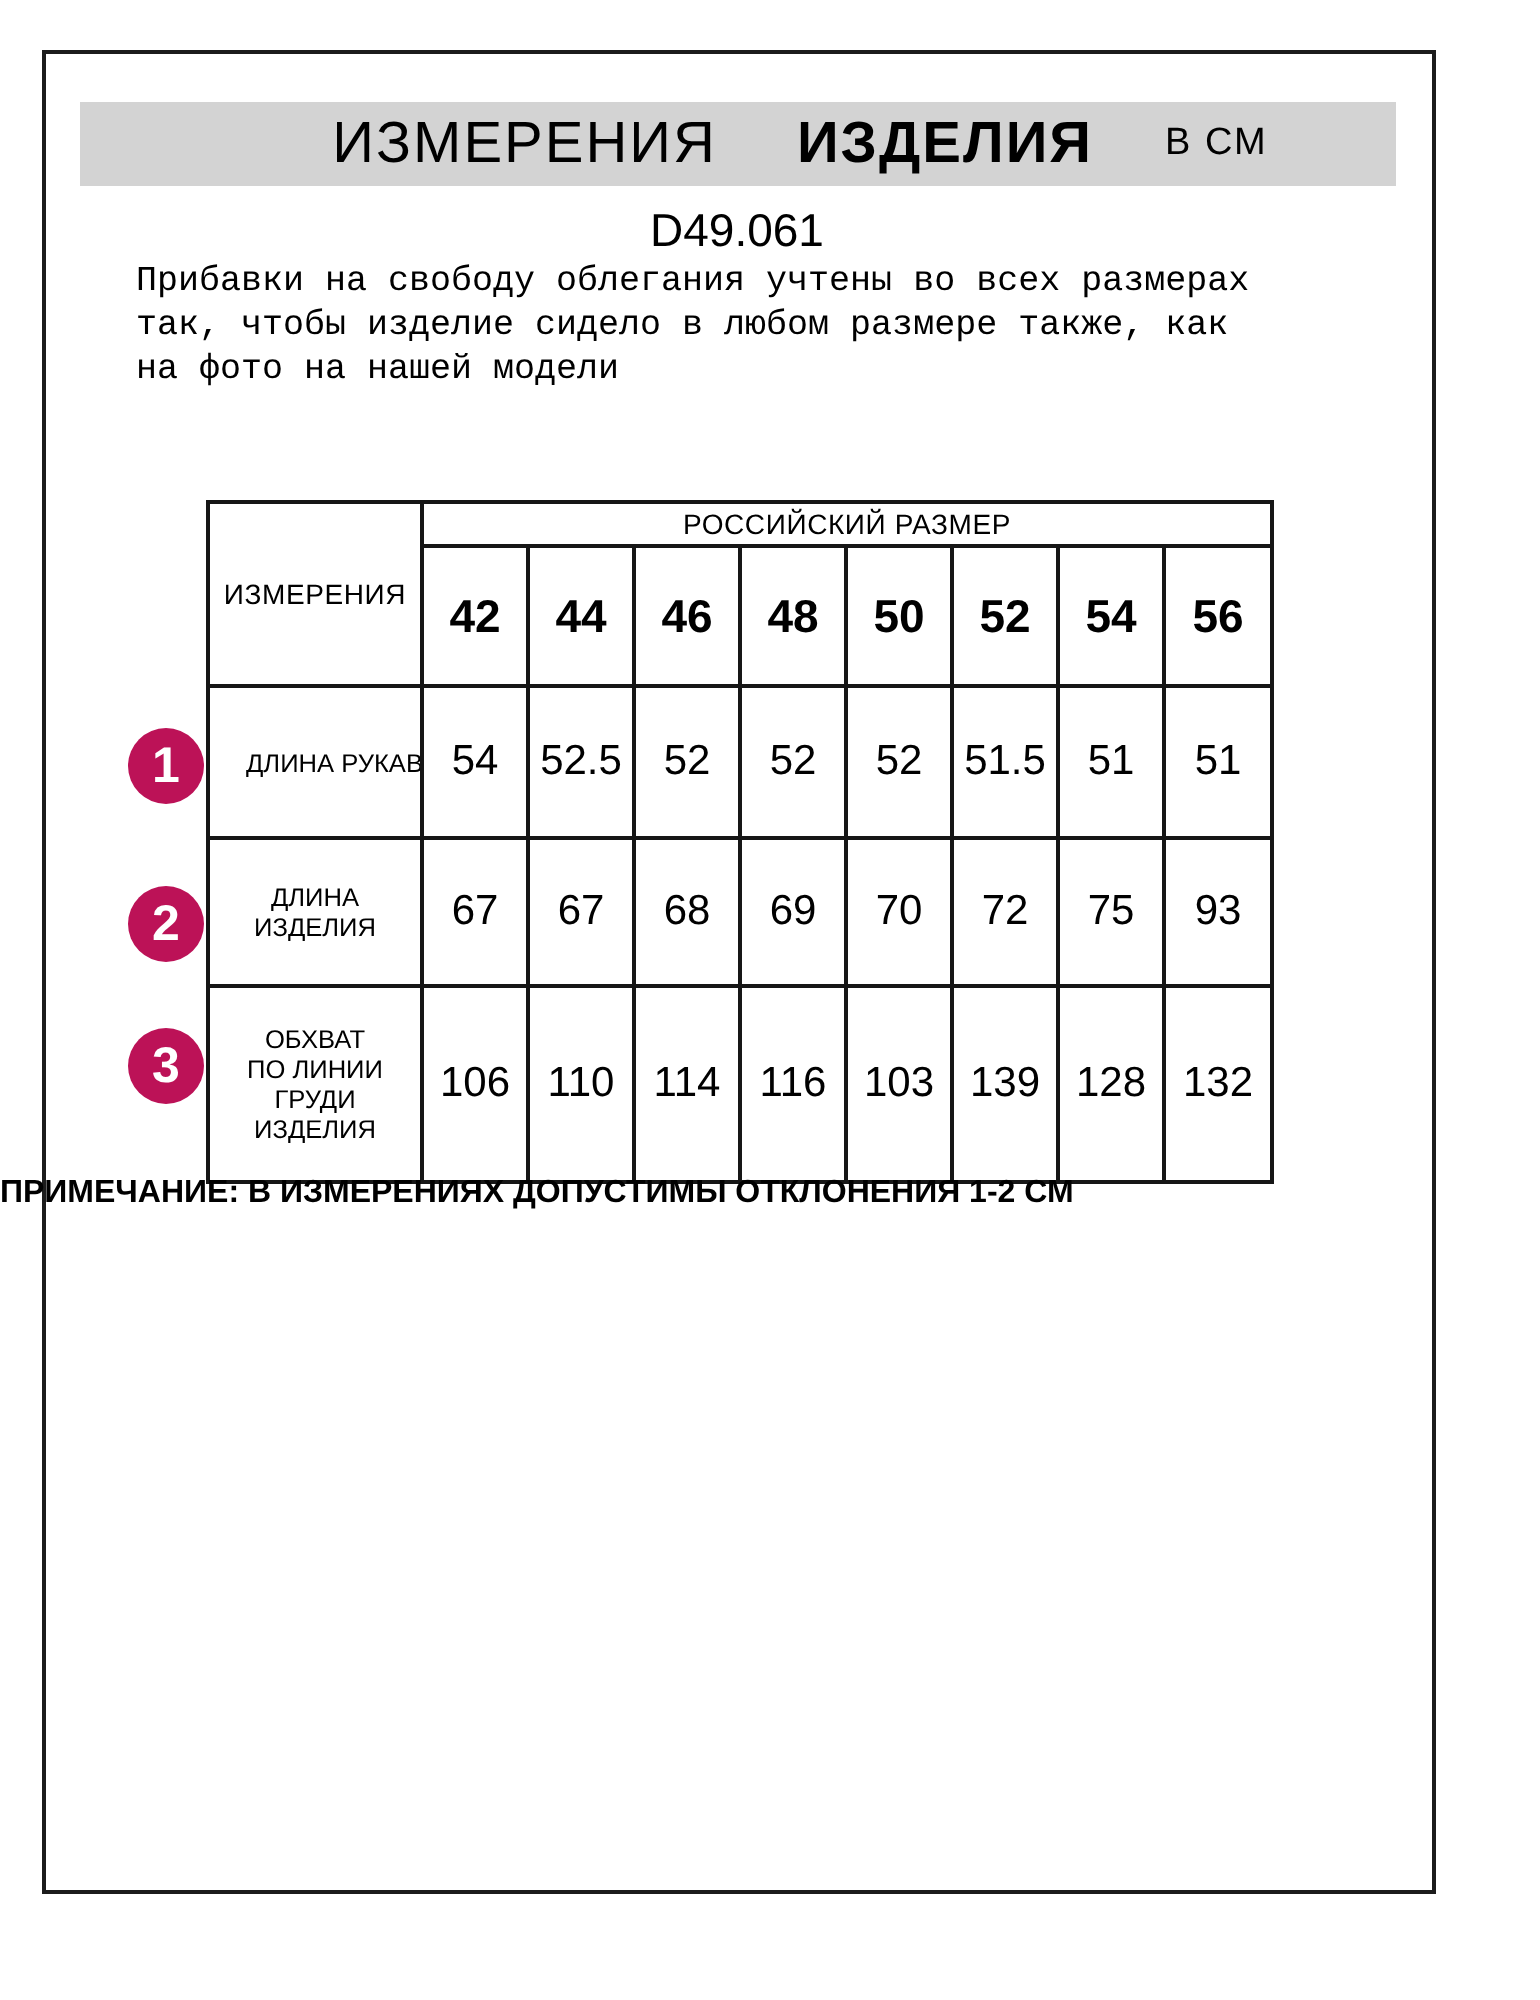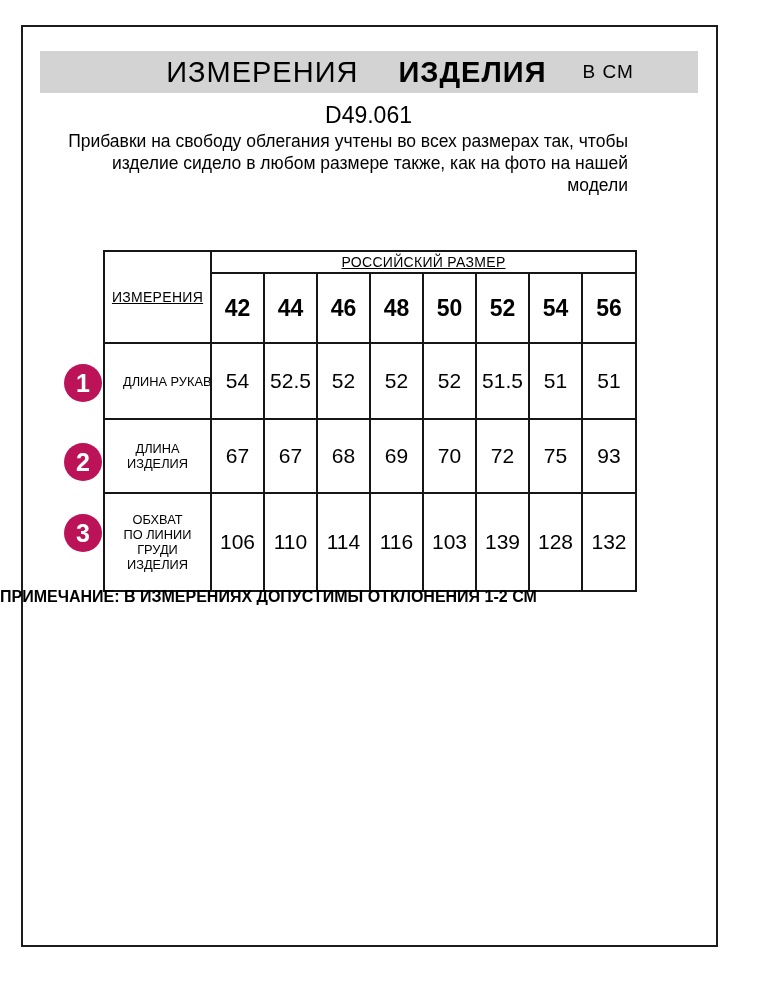--- a/index.html
+++ b/index.html
@@ -40,38 +40,39 @@
     left: 0; top: 102px;
     width: 690px;
     text-align: center;
     font-size: 23px;
     padding-left: 47px;
   }
   .description {
     position: absolute;
     left: 68px; top: 130px;
     width: 560px;
-    text-align: right;
+    text-align: left;
     font-size: 17.5px;
     line-height: 22px;
+    font-family: Liberation Mono, monospace;
   }
   table.size-table {
     position: absolute;
     left: 103px; top: 250px;
     width: 532px;
     border-collapse: collapse;
     table-layout: fixed;
   }
   .size-table td {
     border: 2px solid #161616;
     text-align: center;
     vertical-align: middle;
     overflow: hidden;
   }
-  .size-table .group-header-row td { height: 22px; font-size: 14px; letter-spacing: 0.3px; text-decoration: underline; }
+  .size-table .group-header-row td { height: 22px; font-size: 14px; letter-spacing: 0.3px; }
   .size-table .sizes-row td { height: 70px; font-size: 23px; font-weight: bold; border-radius: 18px; }
   .size-table .measure-head { font-size: 14.5px; font-weight: normal; }
   .size-table .row-label { font-size: 12.8px; padding: 18px; line-height: 15px; }
   .size-table .row-label.nowrap { white-space: nowrap; }
   .size-table .value-cell { font-size: 21px; }
   .size-table tr.data-row-0 td { height: 76px; }
   .size-table tr.data-row-1 td { height: 74px; }
   .size-table tr.data-row-2 td { height: 78px; }
   .num-circle {
     position: absolute;

